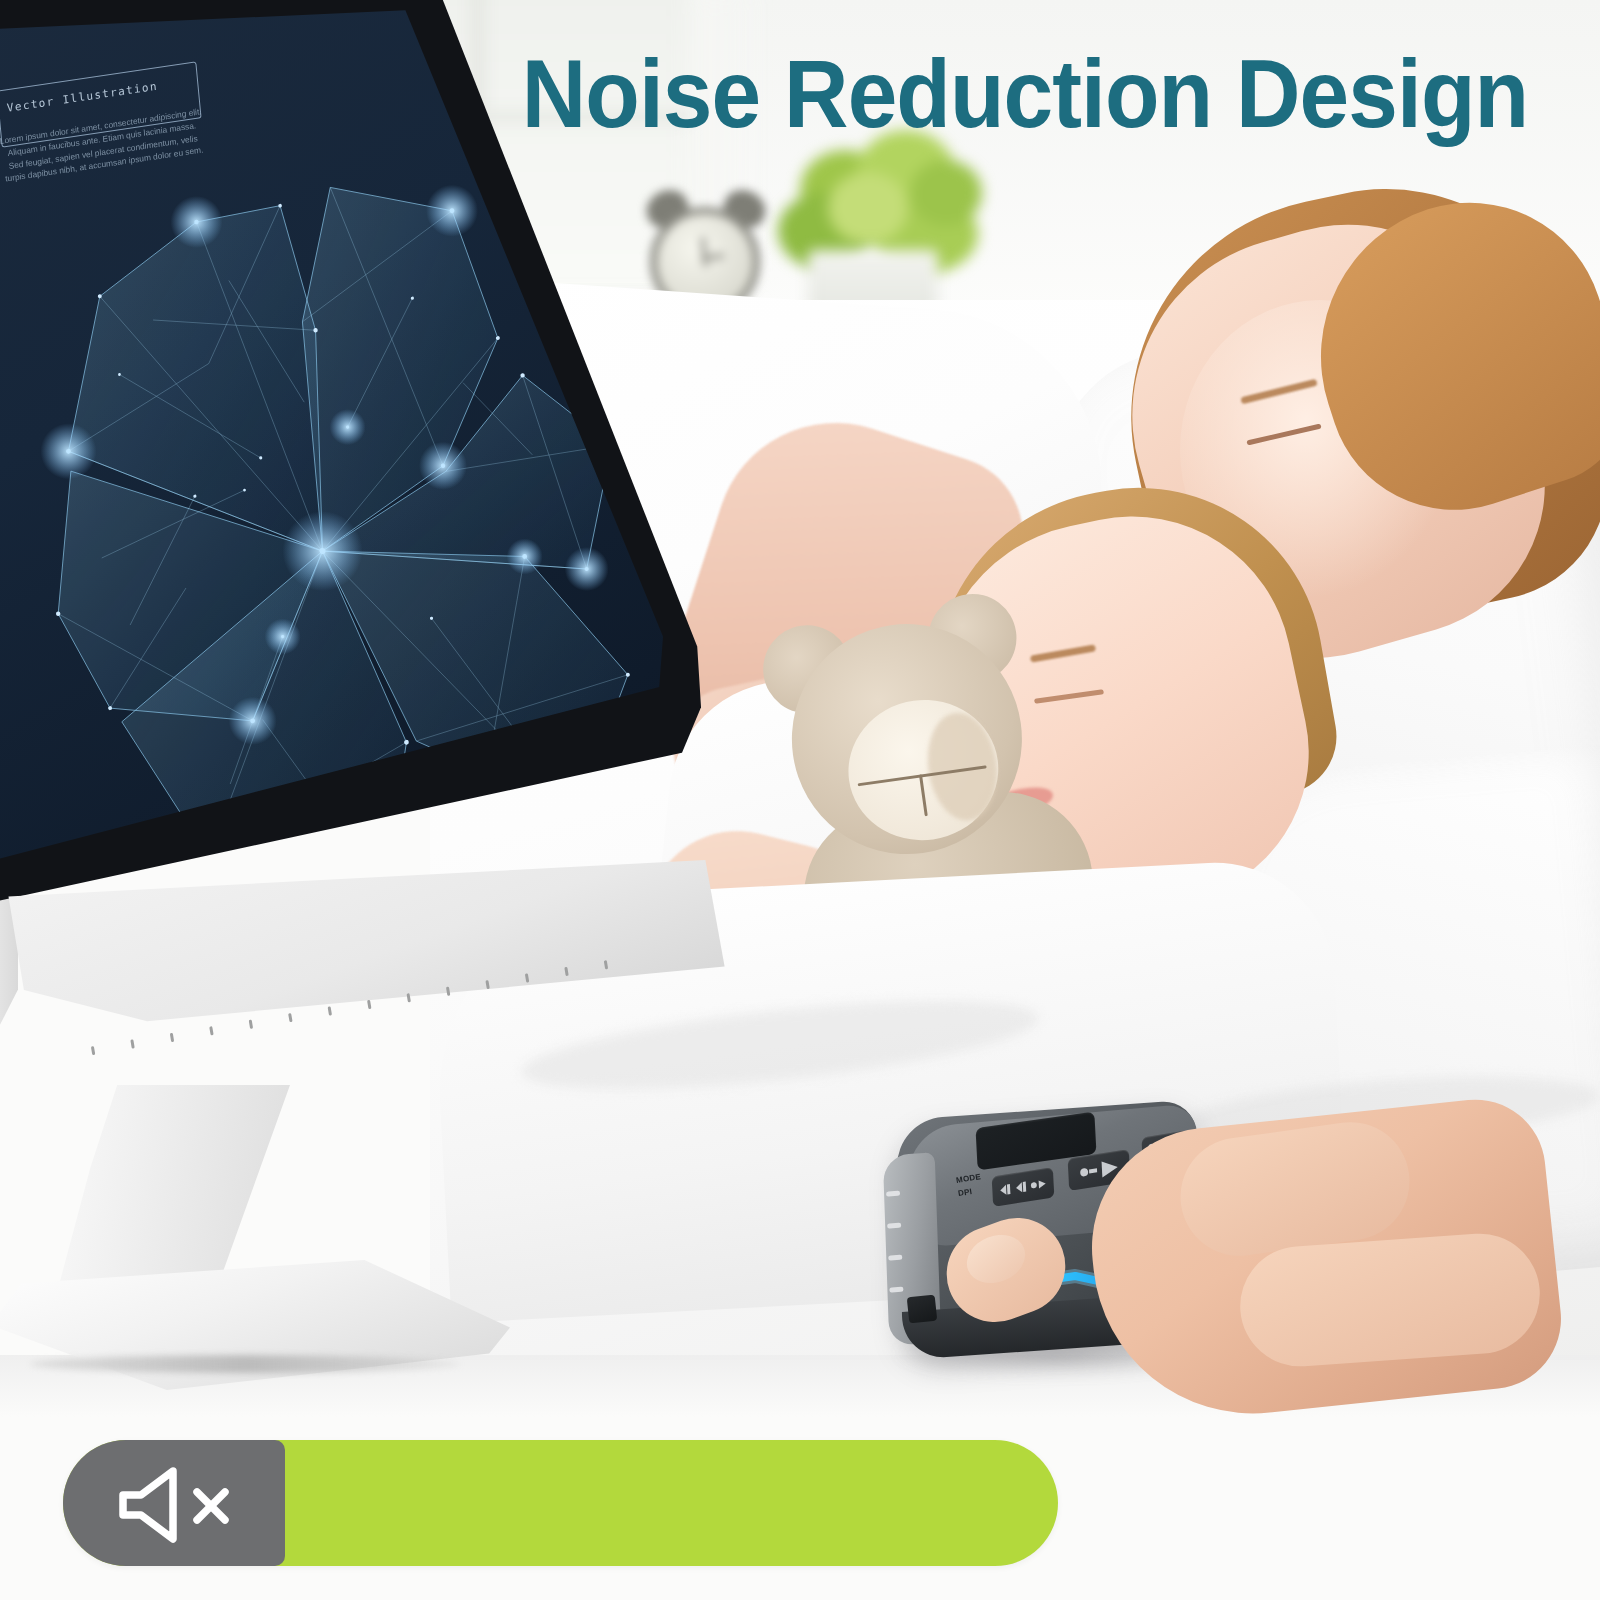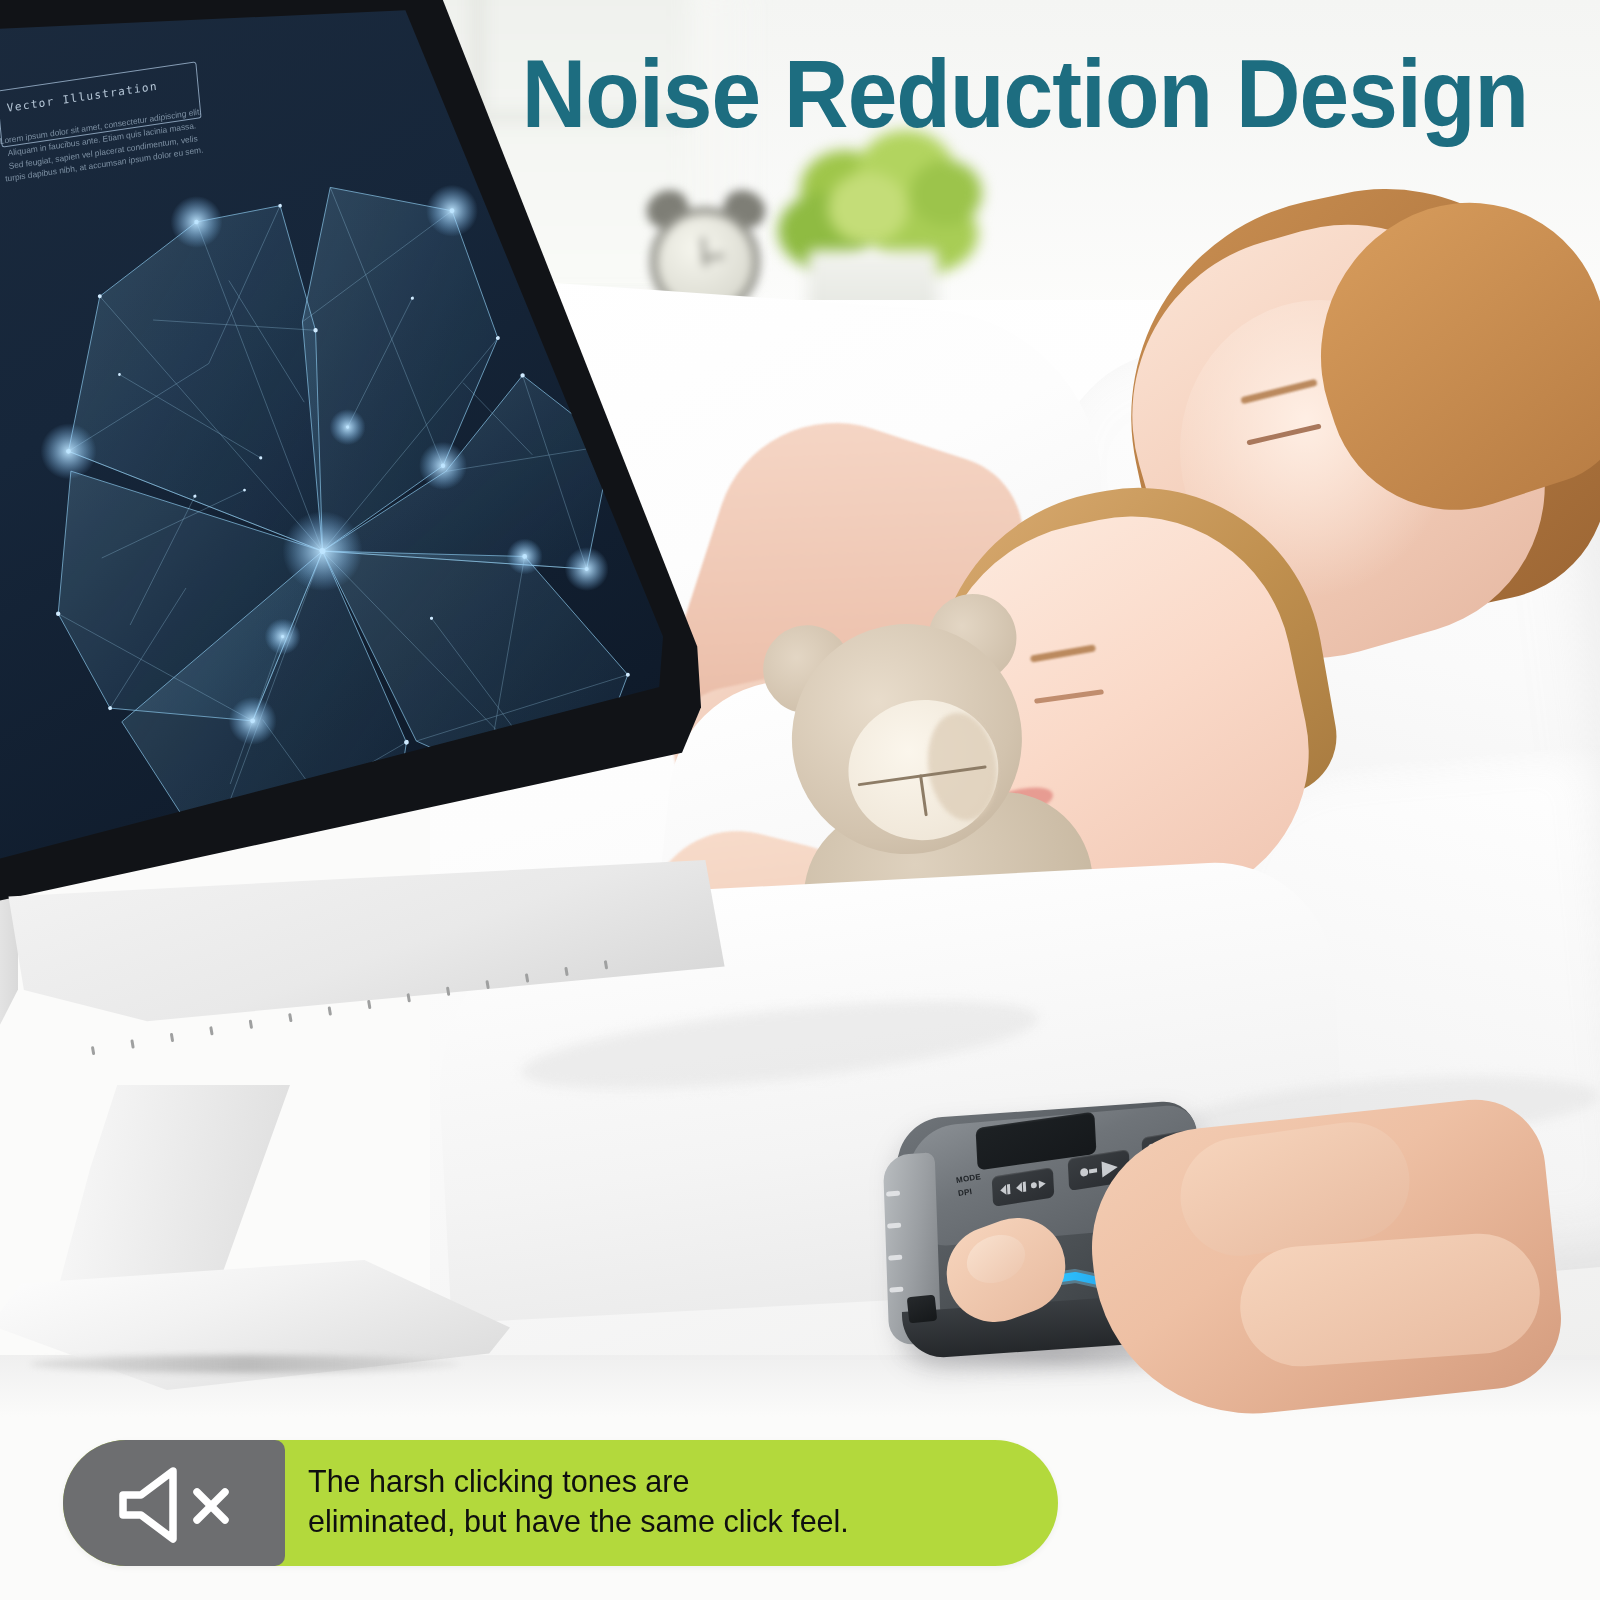--- a/index.html
+++ b/index.html
@@ -589,19 +589,15 @@
   <div class="caption" style="background: rgb(179, 217, 60);">
     <div class="caption-icon" style="background: rgb(109, 110, 112);">
       <svg class="mute-svg" width="120" height="78" viewBox="0 0 120 78">
         <g fill="none" stroke="#ffffff" stroke-width="7.5" stroke-linecap="round" stroke-linejoin="round">
           <path d="M58,5 L26,29 L8,29 L8,49 L26,49 L58,73 Z"></path>
           <path d="M82,26 L110,54"></path>
           <path d="M110,26 L82,54"></path>
         </g>
       </svg>
     </div>
-    <div class="caption-text" style="color: rgb(15, 15, 15);">
-      <div>The harsh clicking tones are</div>
-      <div>eliminated, but have the same click feel.</div>
-    </div>
   </div>
 
 </div>
 
 </body></html>

